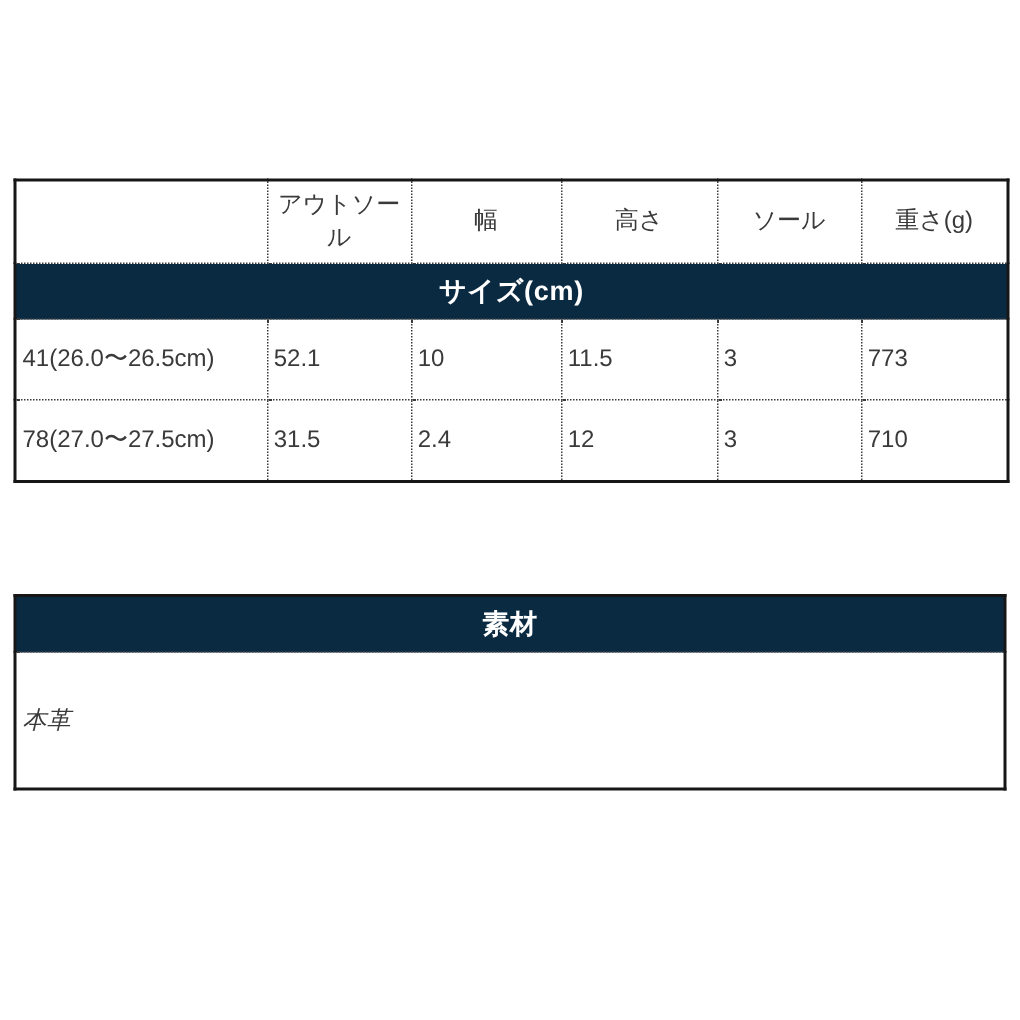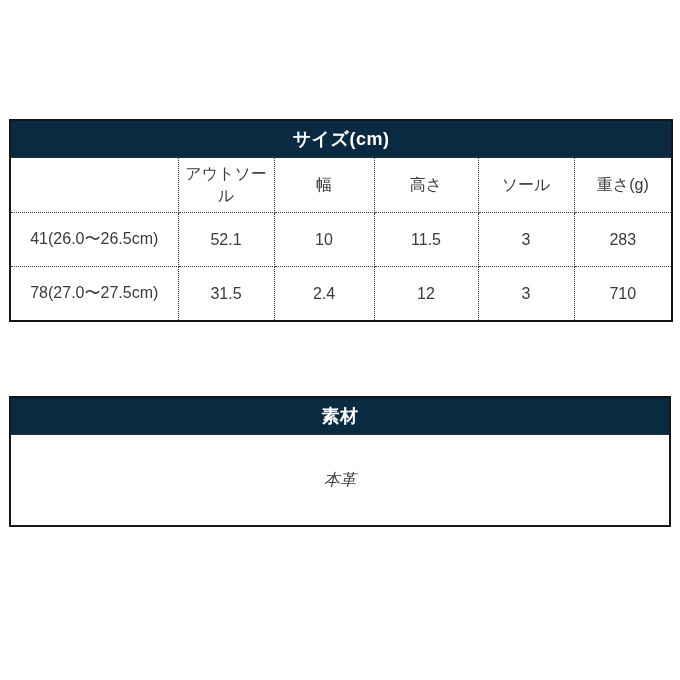--- a/index.html
+++ b/index.html
@@ -60,21 +60,20 @@
     font-weight: normal;
     font-size: 16px;
     text-align: center;
     vertical-align: middle;
     height: 50px;
     padding: 2px 4px;
     line-height: 1.35;
   }
   td {
     font-size: 16px;
-    text-align: center;
     vertical-align: middle;
     height: 49px;
     padding: 2px 4px;
   }
   .material-table td.material-value {
     height: 86px;
     font-style: italic;
   }
 </style>
 </head>
@@ -86,39 +85,39 @@
     <colgroup>
       <col style="width:168px">
       <col style="width:96px">
       <col style="width:100px">
       <col style="width:104px">
       <col style="width:96px">
       <col style="width:98px">
     </colgroup>
     <thead>
       <tr>
-        <th class="title-cell" colspan="6">サイズ(cm)</th>
-      </tr>
-      <tr>
         <th class="col-head"></th>
         <th class="col-head">アウトソール</th>
         <th class="col-head">幅</th>
         <th class="col-head">高さ</th>
         <th class="col-head">ソール</th>
         <th class="col-head">重さ(g)</th>
+      </tr>
+      <tr>
+        <th class="title-cell" colspan="6">サイズ(cm)</th>
       </tr>
     </thead>
     <tbody>
       <tr>
         <td>41(26.0〜26.5cm)</td>
         <td>52.1</td>
         <td>10</td>
         <td>11.5</td>
         <td>3</td>
-        <td>283</td>
+        <td>773</td>
       </tr>
       <tr>
         <td>78(27.0〜27.5cm)</td>
         <td>31.5</td>
         <td>2.4</td>
         <td>12</td>
         <td>3</td>
         <td>710</td>
       </tr>
     </tbody>

